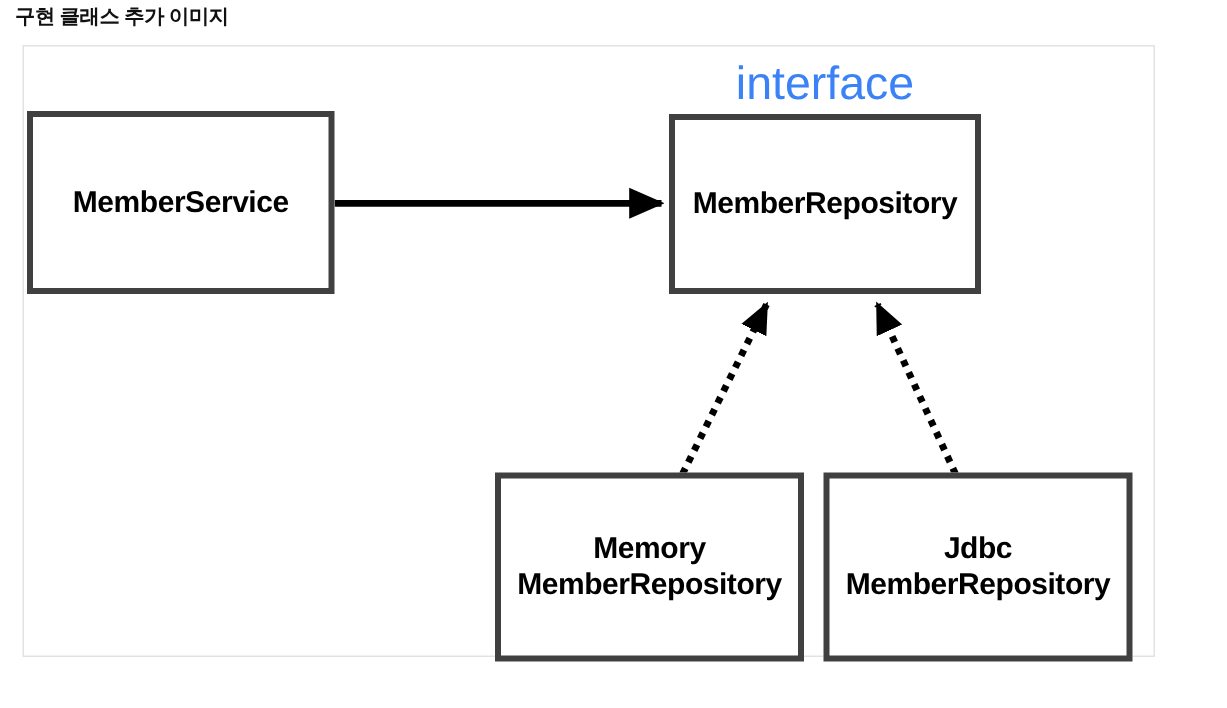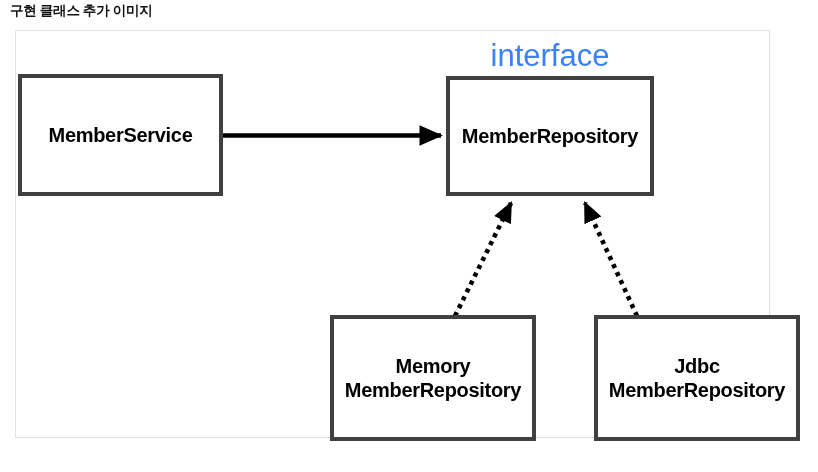--- a/index.html
+++ b/index.html
@@ -84,21 +84,21 @@
     height: 120px;
   }
   #box-memory-member-repository {
     left: 317px;
     top: 315px;
     width: 206px;
     height: 126px;
     margin-left: 13px;
   }
   #box-jdbc-member-repository {
-    left: 594px;
+    left: 549px;
     top: 315px;
     width: 206px;
     height: 126px;
   }
 
   #interface-stereotype {
     position: absolute;
     left: 446px;
     top: 38px;
     width: 208px;

